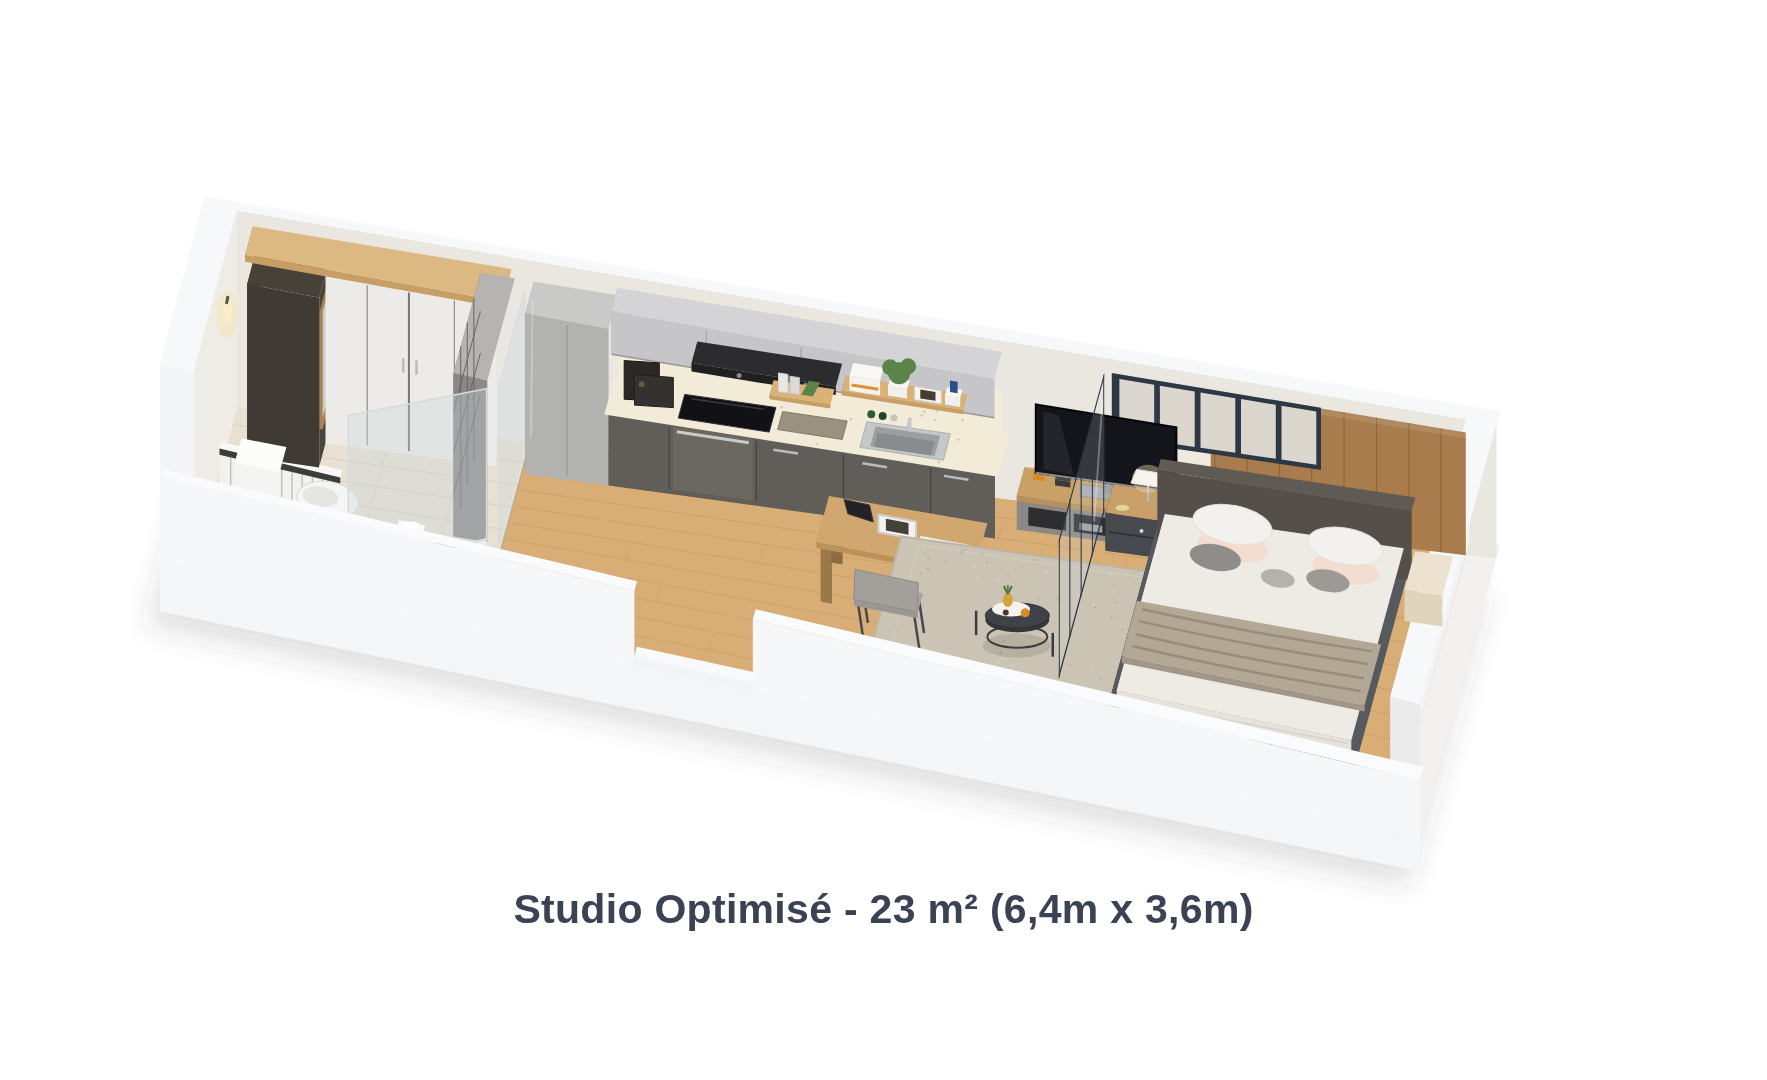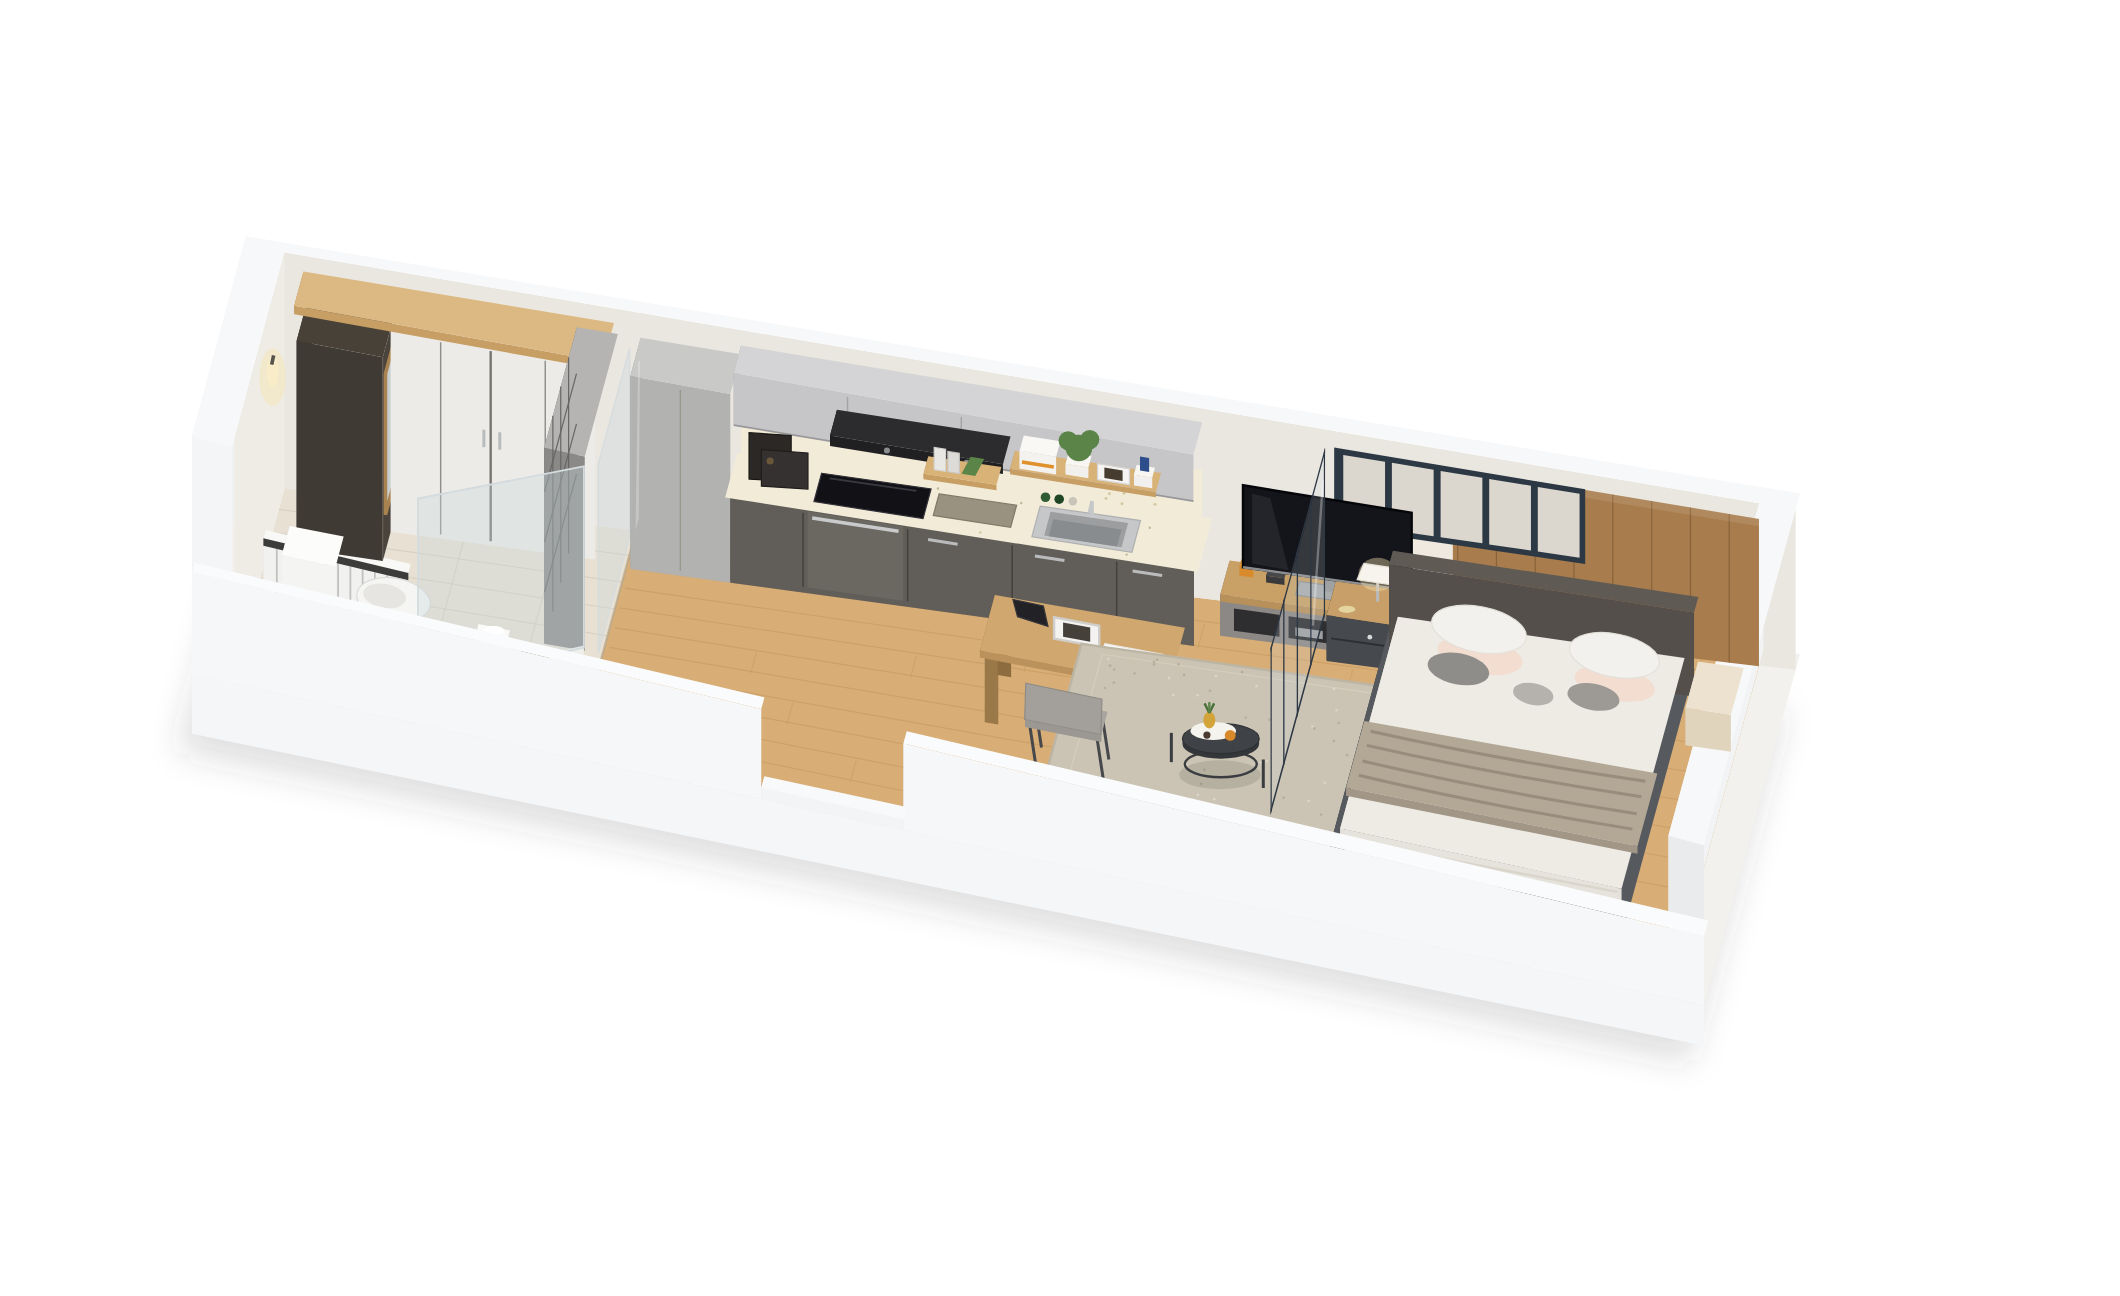--- a/index.html
+++ b/index.html
@@ -551,13 +551,14 @@
           <polygon points="162.0,469.0 637.0,581.2 634.4,590.9 160.0,476.5" fill="#fafbfc"></polygon>
           <polygon points="755.7,681.7 752.9,691.9 752.9,619.5 755.7,609.3" fill="#e2e4e7"></polygon>
           <polygon points="752.9,691.9 1420.0,838.0 1420.0,780.3 752.9,619.5" fill="#f6f7f9"></polygon>
           <polygon points="755.7,609.3 1423.6,767.1 1420.0,780.3 752.9,619.5" fill="#fafbfc"></polygon>
           <polygon points="637.0,656.3 634.4,665.9 634.4,656.4 637.0,646.8" fill="#e2e4e7"></polygon>
           <polygon points="634.4,665.9 752.9,691.9 752.9,682.7 634.4,656.4" fill="#f3f4f6"></polygon>
           <polygon points="637.0,646.8 755.7,672.6 752.9,682.7 634.4,656.4" fill="#f8f9fa"></polygon>
         </g>
       </g>
   </svg>
+  <div class="caption" style="color: rgb(58, 66, 84);">Studio Optimisé - 23 m² (6,4m x 3,6m)</div>
 </div>
 
 </body></html>

